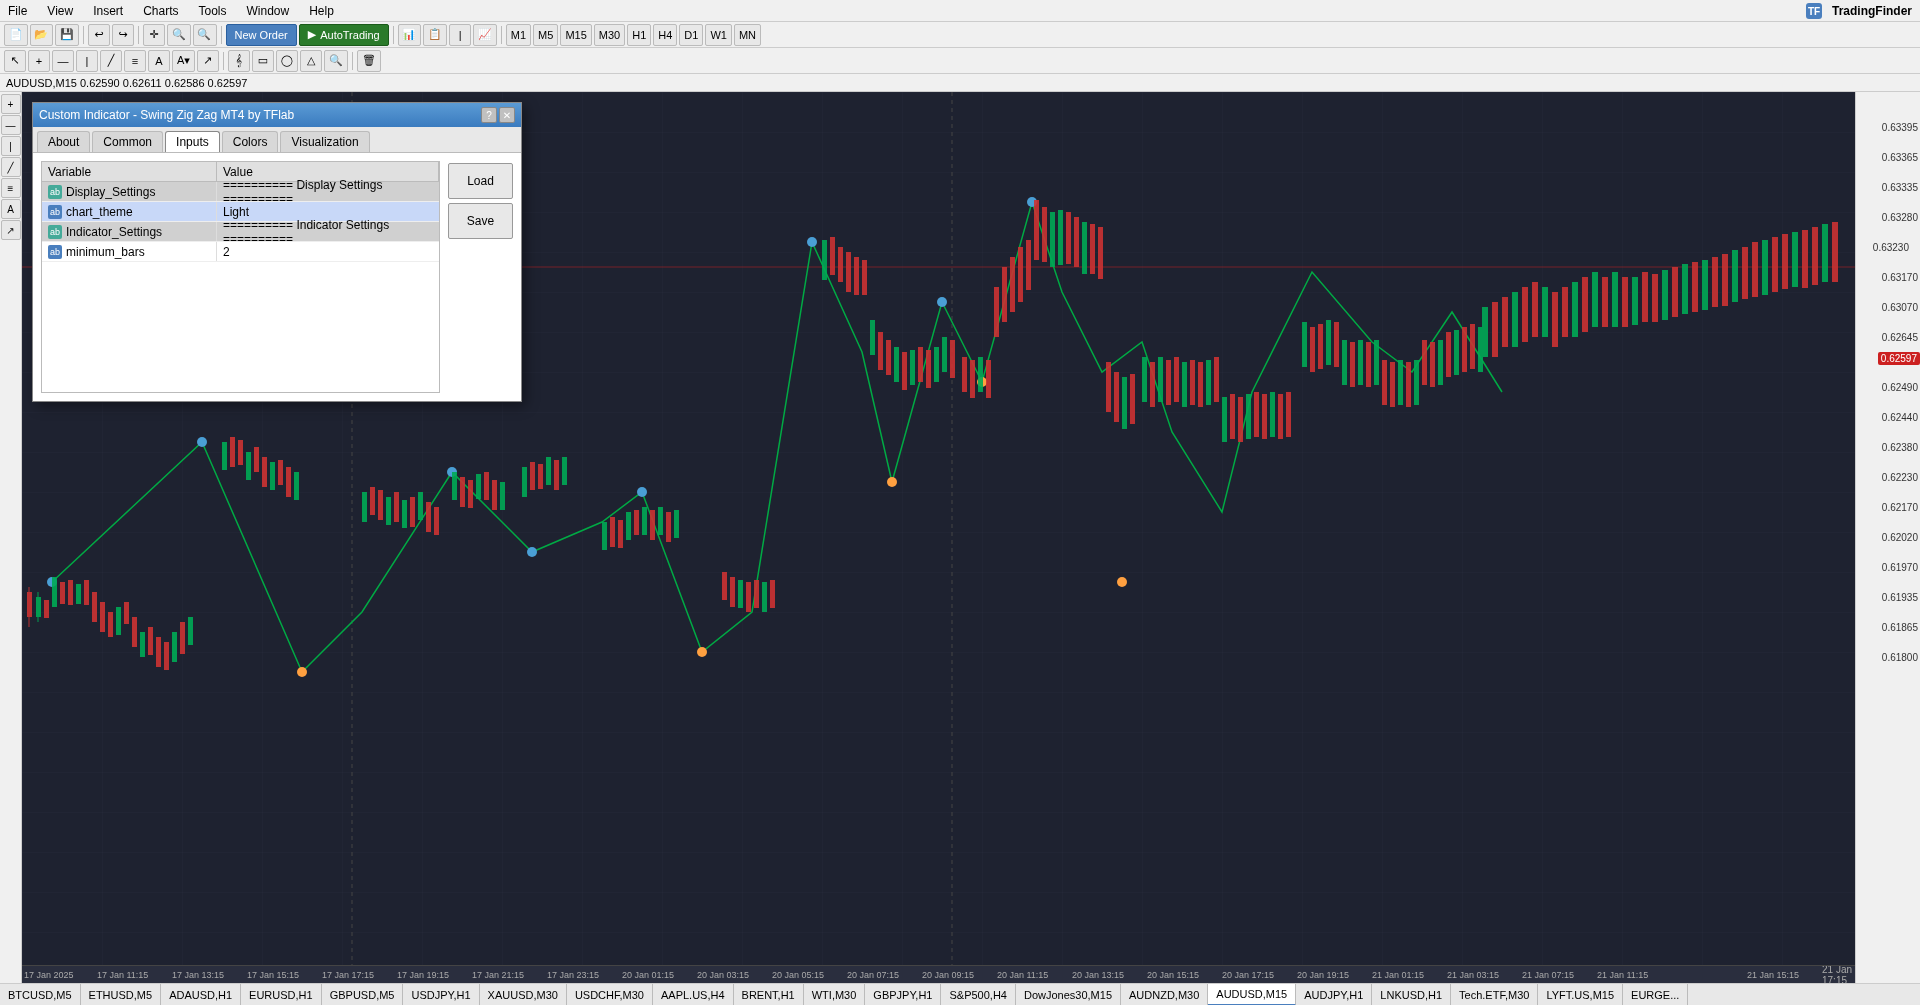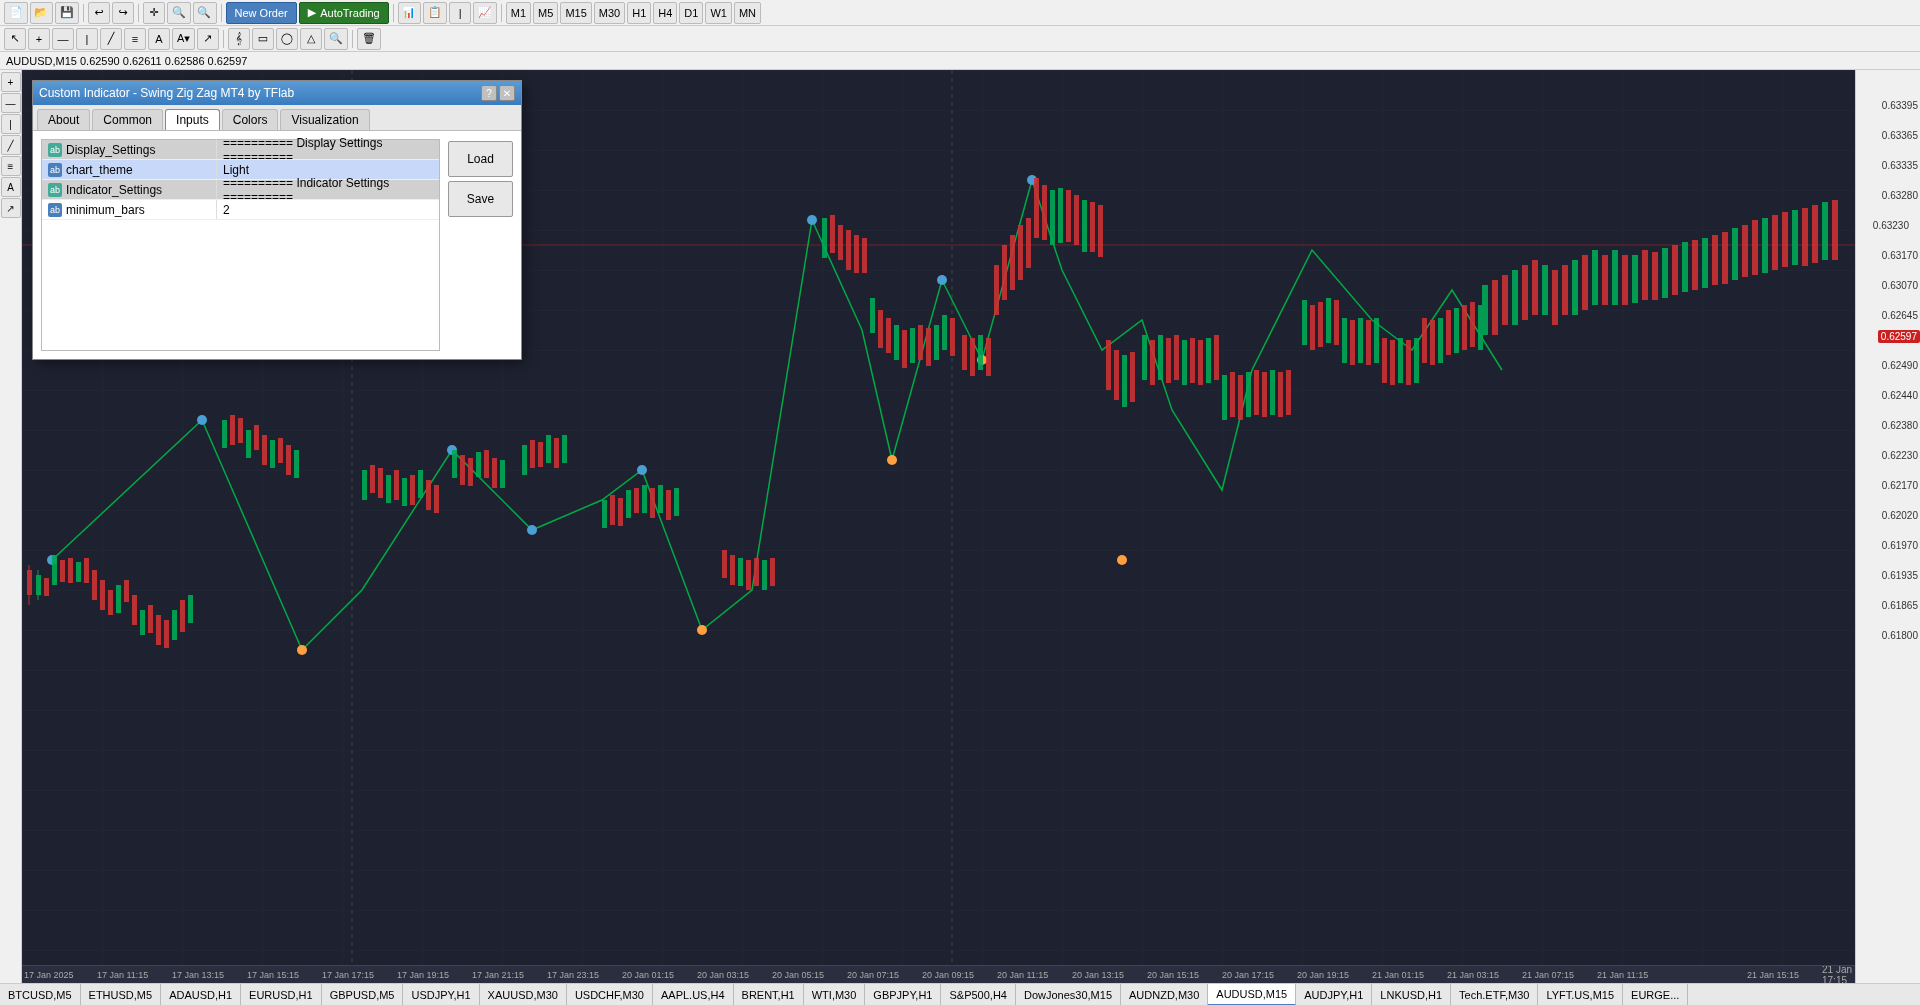--- a/index.html
+++ b/index.html
@@ -320,20 +320,37 @@
       font-size: 10px;
       color: #333;
       overflow: hidden;
     }
   </style>
 </head>
 <body>
 
 <div id="full-layout">
 
+  <div id="menubar">
+    <span>File</span>
+    <span>View</span>
+    <span>Insert</span>
+    <span>Charts</span>
+    <span>Tools</span>
+    <span>Window</span>
+    <span>Help</span>
+    <div style="flex:1"></div>
+    <div style="display:flex;align-items:center;gap:4px;font-size:14px;font-weight:bold;color:#4a7fbe;">
+      <svg width="20" height="20">
+          <rect x="2" y="2" width="16" height="16" rx="3" fill="#4a7fbe"></rect>
+          <text x="4" y="14" fill="white" font-size="10" font-weight="bold">TF</text>
+        </svg>
+      <span>TradingFinder</span>
+    </div>
+  </div>
 
   <div id="toolbar1">
     <div class="tb-btn">📄</div>
     <div class="tb-btn">📂</div>
     <div class="tb-btn">💾</div>
     <div class="tb-sep"></div>
     <div class="tb-btn">↩</div>
     <div class="tb-btn">↪</div>
     <div class="tb-sep"></div>
     <div class="tb-btn">✛</div>
@@ -687,20 +704,24 @@
             <div class="dlg-tab">About</div>
             <div class="dlg-tab">Common</div>
             <div class="dlg-tab active">Inputs</div>
             <div class="dlg-tab">Colors</div>
             <div class="dlg-tab">Visualization</div>
           </div>
 
           <div id="dialog-body">
 
             <div id="table-area">
+              <div id="table-header">
+                <div class="th-cell th-var">Variable</div>
+                <div class="th-cell th-val">Value</div>
+              </div>
 
               <div class="table-row header-row">
                 <div class="tr-var">
                   <span class="row-icon">ab</span>
                   <span>Display_Settings</span>
                 </div>
                 <div class="tr-val">========== Display Settings ==========</div>
               </div>
 
               <div class="table-row selected">

